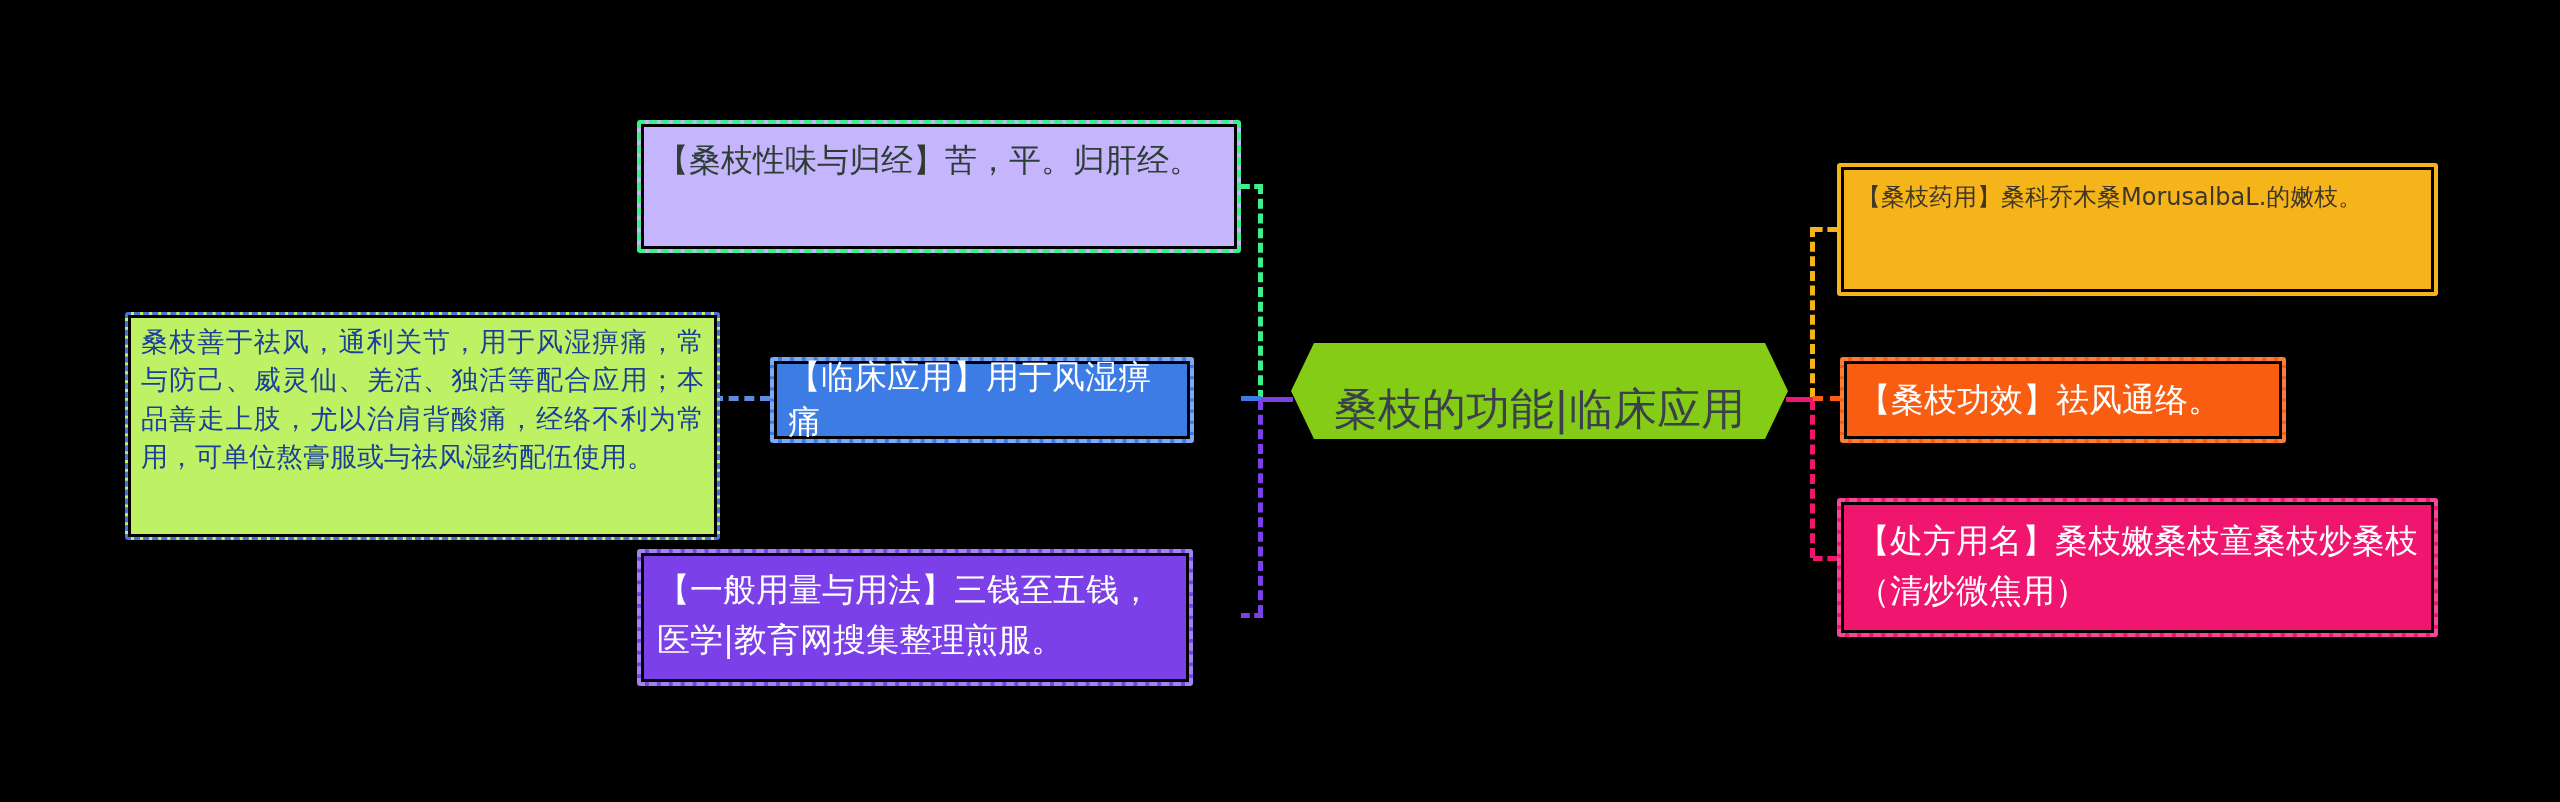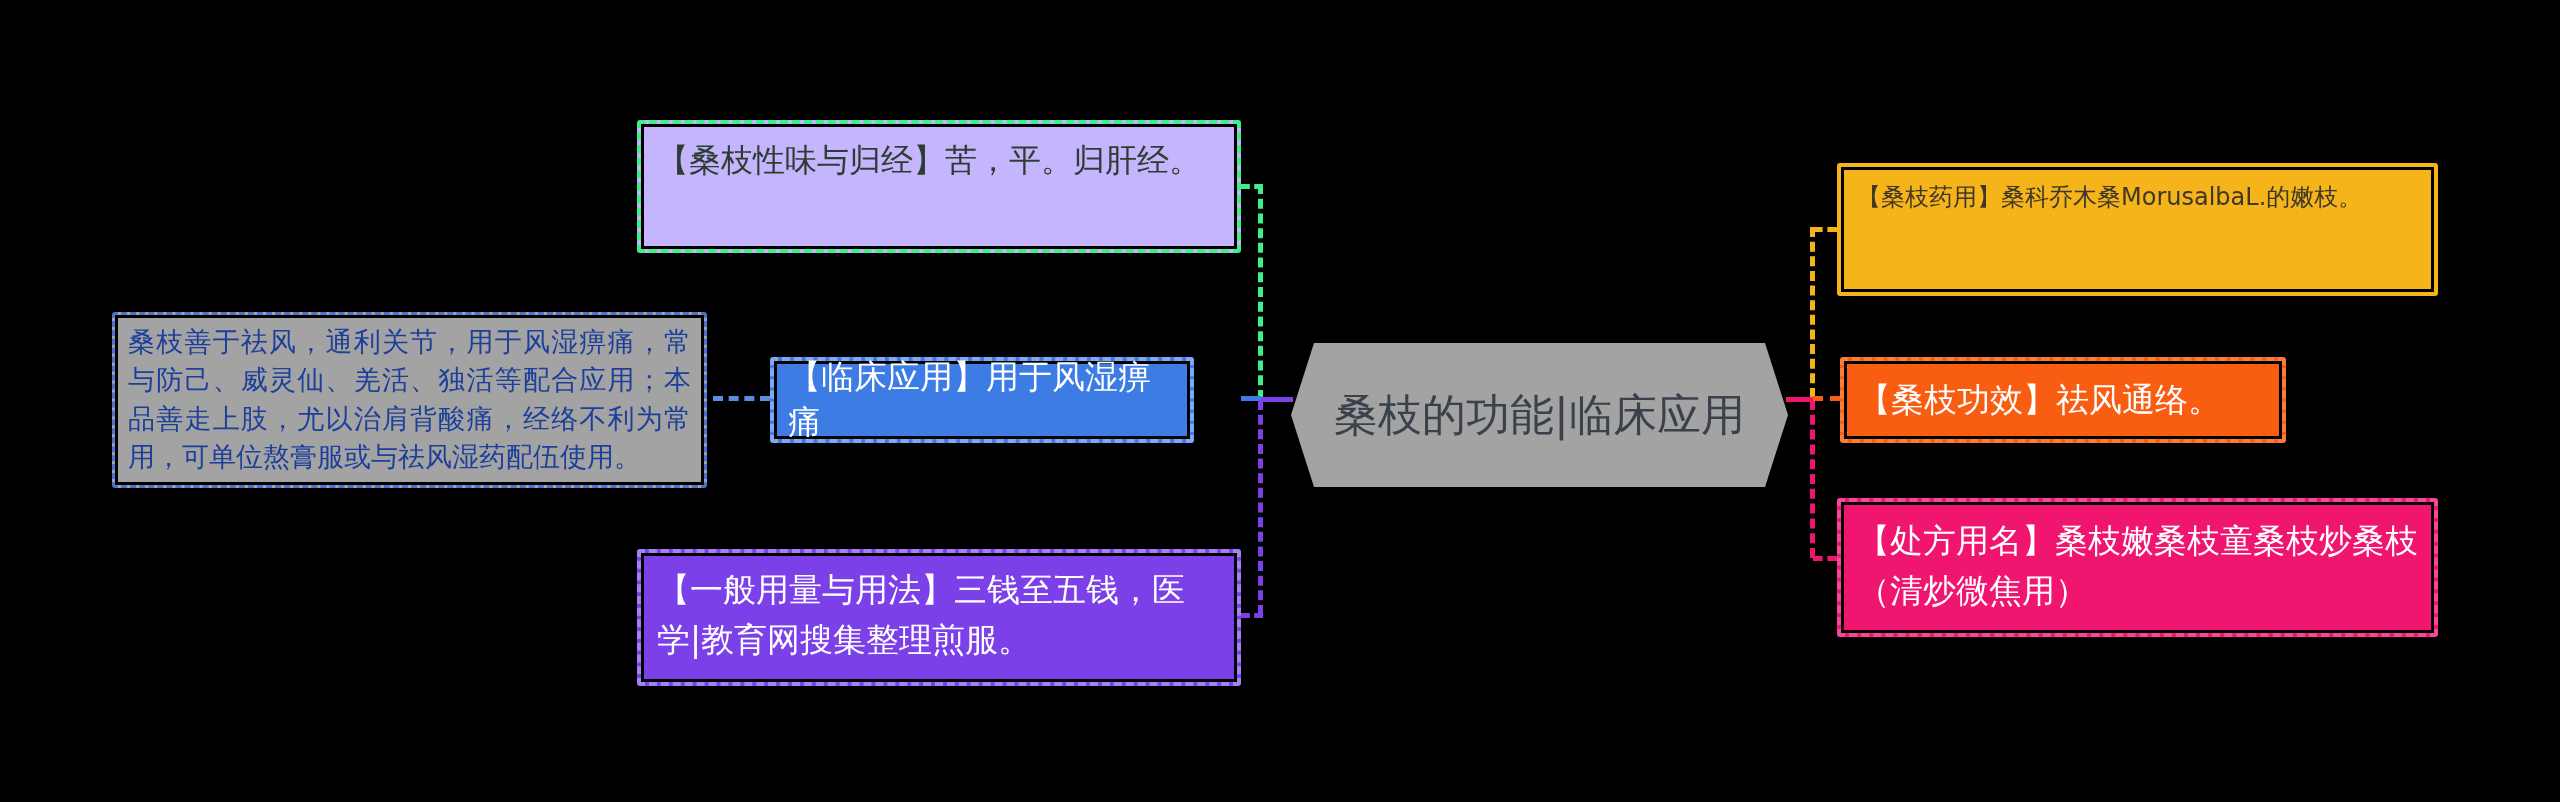--- a/index.html
+++ b/index.html
@@ -15,22 +15,22 @@
   .node {
     position: absolute;
     border-radius: 3px;
   }
   
   .boxed {
     box-shadow: inset 0 0 0 3px #000;
   }
   
   .note {
-    left: 112px; top: 312px; width: 595px; height: 176px;
-    background: #a3a3a3;
+    left: 125px; top: 312px; width: 595px; height: 228px;
+    background: #bef264;
     border: 3px dashed #4C70D6;
     color: #1C3F9A;
     font-size: 27px;
     line-height: 1.42;
     padding: 8px 13px;
     text-align: justify;
   }
   .green-box {
     left: 637px; top: 120px; width: 604px; height: 133px;
     background: #c4b5fd;
@@ -43,35 +43,35 @@
   .blue-box {
     left: 770px; top: 357px; width: 424px; height: 86px;
     background: #3D7CE4;
     border: 4px dashed #7FA9F2;
     color: #ffffff;
     font-size: 33px;
     display: flex; align-items: center;
     padding: 0 14px;
   }
   .purple-box {
-    left: 637px; top: 549px; width: 604px; height: 137px;
+    left: 637px; top: 549px; width: 556px; height: 137px;
     background: #7C40E8;
     border: 4px dashed #A284F0;
     color: #ffffff;
     font-size: 33px;
     line-height: 1.52;
     padding: 12px 16px;
   }
   .center-hex {
-    left: 1291px; top: 343px; width: 497px; height: 144px;
-    background: #a3a3a3;
+    left: 1291px; top: 343px; width: 497px; height: 96px;
+    background: #84cc16;
     clip-path: polygon(0 50%, 23px 0, calc(100% - 23px) 0, 100% 50%, calc(100% - 23px) 100%, 23px 100%);
     color: #3A414B;
     font-size: 44px;
-    display: flex; align-items: center; justify-content: center;
+    display: flex; align-items: flex-end; justify-content: center;
     border-radius: 0;
     white-space: nowrap;
   }
   .amber-box {
     left: 1837px; top: 163px; width: 601px; height: 133px;
     background: #F6B41B;
     border: 4px dashed #F6B41B;
     color: #3E3728;
     font-size: 24px;
     line-height: 1.5;

